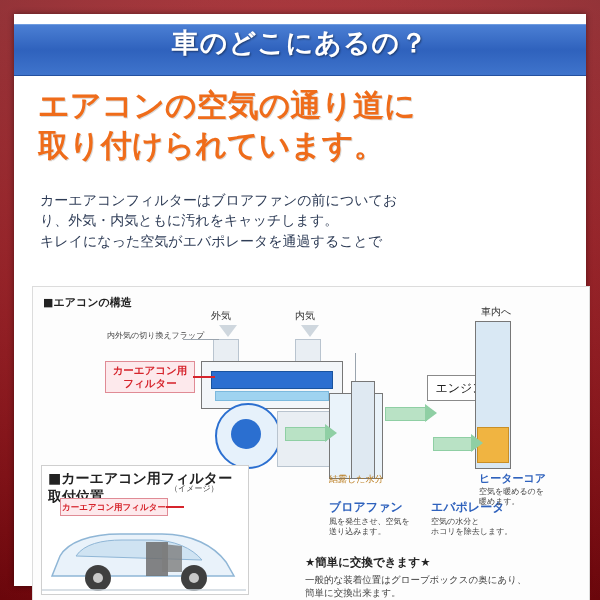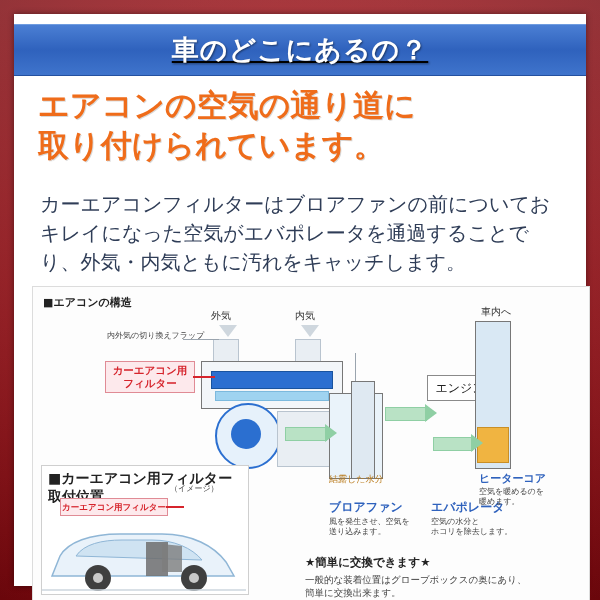--- a/index.html
+++ b/index.html
@@ -22,38 +22,38 @@
   #card{
     position:absolute;left:14px;top:14px;width:572px;height:572px;
     background:#ffffff;
     box-shadow:0 0 6px rgba(0,0,0,.45);
   }
   
   #header{
     position:absolute;left:0;top:10px;width:572px;height:50px;
     background:linear-gradient(180deg,#4b7fd4 0%,#2f62bd 50%,#3f74cc 100%);
     border-top:1px solid #6f9ce0;border-bottom:1px solid #24509f;
-    display:flex;align-items:center;justify-content:center;text-decoration:underline;
+    display:flex;justify-content:center;
   }
   #header .t{
     color:#ffffff;font-size:27px;font-weight:bold;letter-spacing:1px;
     text-shadow:1px 1px 2px rgba(0,0,0,.45);
     font-family:"DejaVu Sans","Liberation Sans",sans-serif;
   }
   
   #headline{
     position:absolute;left:24px;top:72px;width:524px;
     color:#ef6c1a;font-weight:bold;font-size:31px;line-height:1.28;
     text-shadow:1px 1px 0 rgba(0,0,0,.15);
     font-family:"DejaVu Sans","Liberation Sans",sans-serif;
   }
   
   #para{
     position:absolute;left:26px;top:176px;width:530px;
-    color:#2f3d57;font-size:20px;line-height:1.45;
+    color:#2f3d57;font-size:14px;line-height:1.45;
     font-family:"DejaVu Sans","Liberation Sans",sans-serif;
   }
   
   #diagram{
     position:absolute;left:18px;top:272px;width:556px;height:314px;
     background:#fdfdfd;border:1px solid #dcdcdc;
   }
   .lbl{position:absolute;font-family:"DejaVu Sans","Liberation Sans",sans-serif;}
   .tiny{font-size:8px;line-height:1.25;color:#444;}
   .small{font-size:10px;color:#333;}
@@ -108,22 +108,22 @@
       <div class="t">車のどこにあるの？</div>
     </div>
 
     <div id="headline">
       <div>エアコンの空気の通り道に</div>
       <div>取り付けられています。</div>
     </div>
 
     <div id="para">
       <div>カーエアコンフィルターはブロアファンの前についてお</div>
+      <div>り、外気・内気ともに汚れをキャッチします。</div>
       <div>キレイになった空気がエバポレータを通過することで</div>
-      <div>り、外気・内気ともに汚れをキャッチします。</div>
     </div>
 
     <div id="diagram">
 
       <div class="lbl sec-title" style="left:10px;top:8px;">■エアコンの構造</div>
 
       <div class="lbl small" style="left:178px;top:22px;">外気</div>
       <div class="lbl small" style="left:262px;top:22px;">内気</div>
 
       <div class="arrow-down" style="left:186px;top:38px;"></div>

